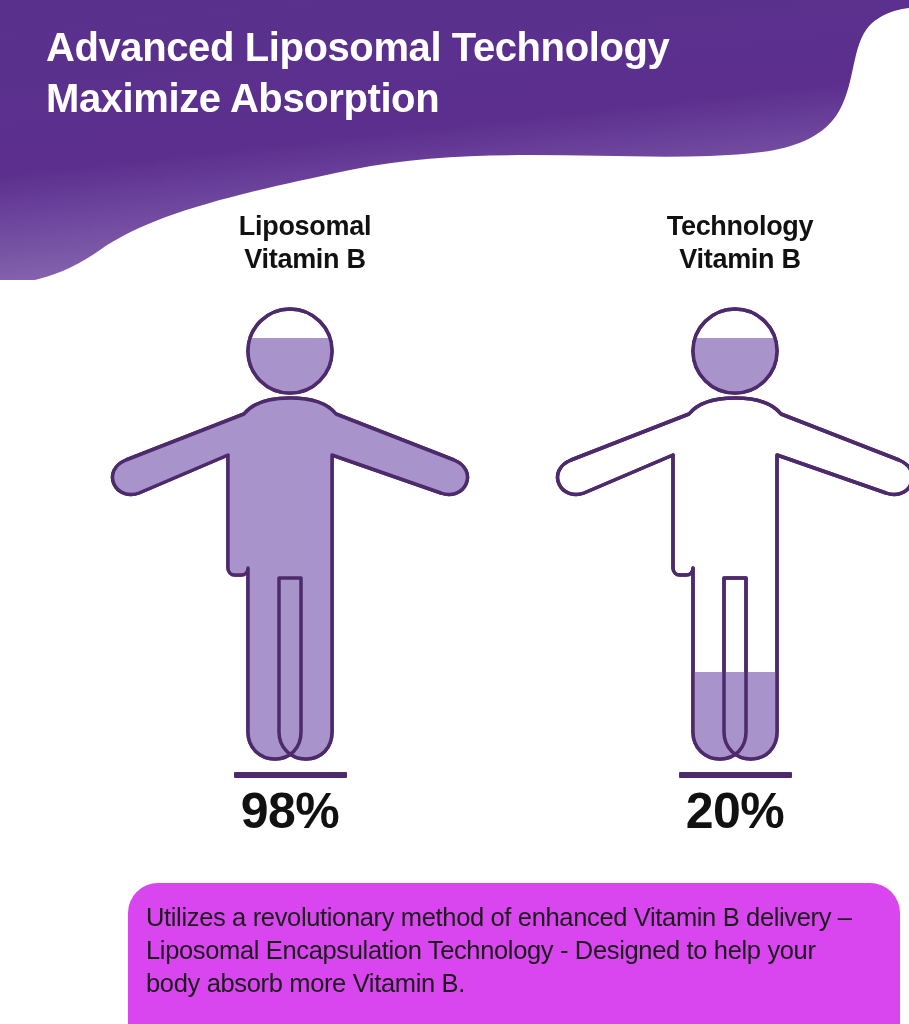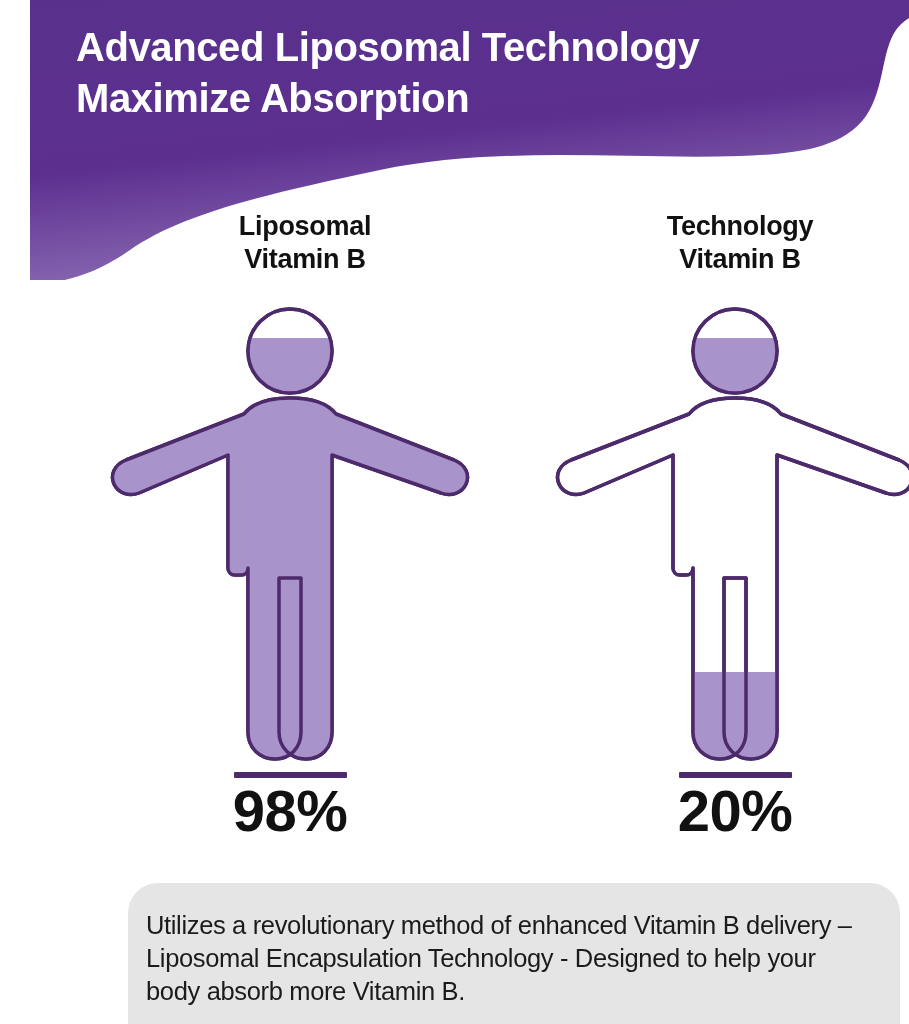--- a/index.html
+++ b/index.html
@@ -18,21 +18,20 @@
     overflow: hidden;
   }
 
   
   .header-wrap {
     position: absolute;
     left: 0; top: 0;
     width: 751px;
     height: 280px;
     pointer-events: none;
-    margin-left: 30px;
   }
   .header-wrap svg { display: block; }
 
   .header-title {
     position: absolute;
     left: 46px;
     top: 22px;
     width: 800px;
     color: #ffffff;
     font-size: 40px;
@@ -79,36 +78,36 @@
   .pct-block.right { left: 555px; }
   .pct-rule {
     width: 113px;
     height: 6px;
     background: #4C2A6B;
     margin: 0 auto 6px auto;
     border-radius: 1px;
   }
   .pct-value {
     color: #111111;
-    font-size: 58px;
+    font-size: 50px;
     line-height: 54px;
     font-weight: 600;
     letter-spacing: -0.5px;
   }
 
   
   .footnote {
     position: absolute;
     left: 128px;
     top: 883px;
     width: 772px;
     height: 141px;
-    background: #e5e5e5;
+    background: #d946ef;
     border-radius: 30px 30px 0 0;
-    padding: 26px 26px 0 18px;
+    padding: 18px 26px 0 18px;
   }
   .footnote-text {
     color: #1b1b1b;
     font-size: 25.5px;
     line-height: 33px;
     font-weight: 400;
     letter-spacing: -0.35px;
   }
 </style>
 </head>

